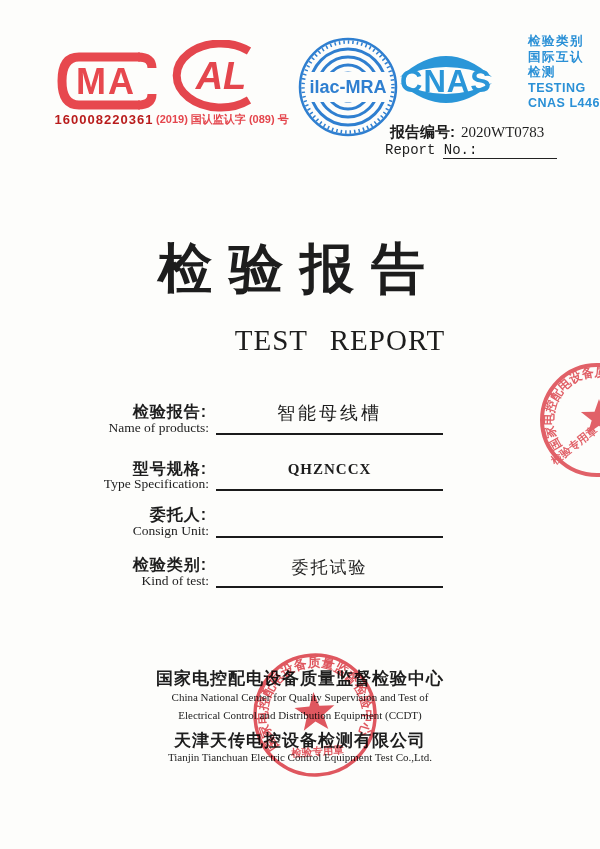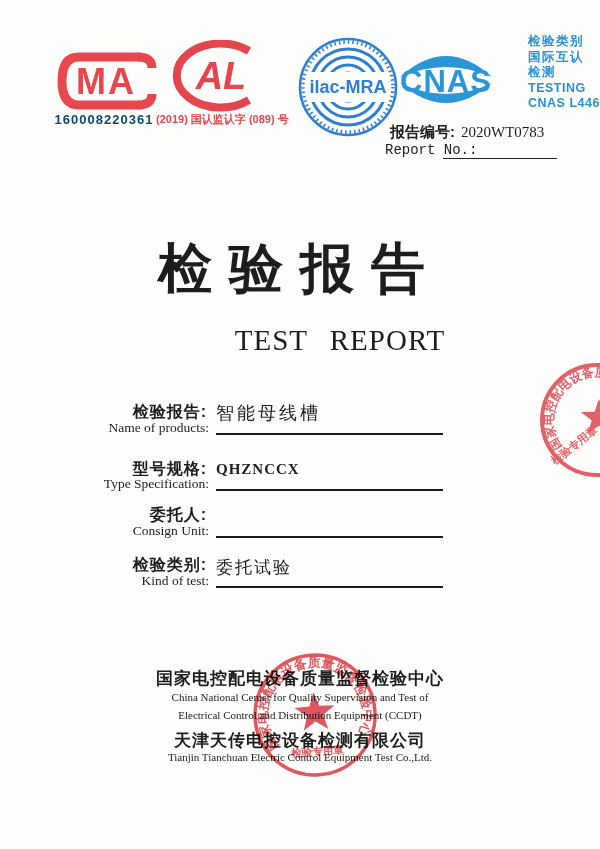--- a/index.html
+++ b/index.html
@@ -4,41 +4,41 @@
 <style>
   html,body{margin:0;padding:0;background:#888;}
   .page{
     position:relative;width:600px;height:849px;margin:0 auto;
     background:#fdfdfb;overflow:hidden;
     font-family:"Liberation Sans",sans-serif;color:#1d1d1d;
   }
   .abs{position:absolute;}
   
   .cma-num{left:54px;top:112px;width:100px;text-align:center;
-    font-size:13px;font-weight:bold;letter-spacing:1px;color:#0c4a6e;}
+    font-size:13px;font-weight:bold;letter-spacing:1px;color:#b91c1c;}
   .cal-cap{left:156px;top:112px;width:132px;text-align:center;
     font-size:11px;font-weight:bold;color:#e4464d;white-space:nowrap;}
   .cnas-lines{left:528px;top:34px;width:70px;color:#2a90d6;font-weight:bold;}
   .cnas-lines div{font-size:12.5px;line-height:15.5px;letter-spacing:1.5px;white-space:nowrap;}
   .cnas-lines div.en{letter-spacing:0.5px;}
   
   .repno-cn{left:390px;top:123px;font-size:15px;white-space:nowrap;}
   .repno-cn .lab{font-weight:bold;}
   .repno-cn .val{font-family:"Liberation Serif",serif;margin-left:6px;}
   .repno-en{left:385px;top:142px;font-size:14px;font-family:Liberation Mono, monospace;white-space:nowrap;}
   .repno-line{left:443px;top:158px;width:114px;border-bottom:1.5px solid #222;height:0;}
   
   .title-cn{left:0;top:233px;width:100%;text-align:center;
     font-size:54px;font-weight:bold;letter-spacing:17px;box-sizing:border-box;}
   .title-en{left:0;top:324px;width:100%;text-align:center;
     font-family:"Liberation Serif",serif;font-size:29px;letter-spacing:1px;word-spacing:14px;padding-left:40px;}
   
   .flabel-cn{left:0;width:207px;text-align:right;font-size:16px;font-weight:bold;letter-spacing:1px;}
   .flabel-en{left:0;width:209px;text-align:right;font-size:13.5px;font-family:"Liberation Serif",serif;}
-  .fvalue{left:216px;width:227px;}
+  .fvalue{left:216px;width:227px;text-align:center;}
   .fline{left:216px;width:227px;border-bottom:2px solid #1b1b1b;height:0;}
   .v-cjk{font-size:18px;letter-spacing:3px;}
   .v-cjk-sm{font-size:15px;letter-spacing:1px;}
   .v-lat{font-family:"Liberation Serif",serif;font-size:15px;font-weight:bold;letter-spacing:1px;}
   
   .foot{left:0;width:100%;text-align:center;white-space:nowrap;}
   .foot.cn{font-size:17px;font-weight:bold;letter-spacing:1px;}
   .foot.en{font-family:"Liberation Serif",serif;font-size:11px;}
   
   .seal-main{left:249px;top:649px;mix-blend-mode:multiply;opacity:.85;transform:rotate(-4deg);}

